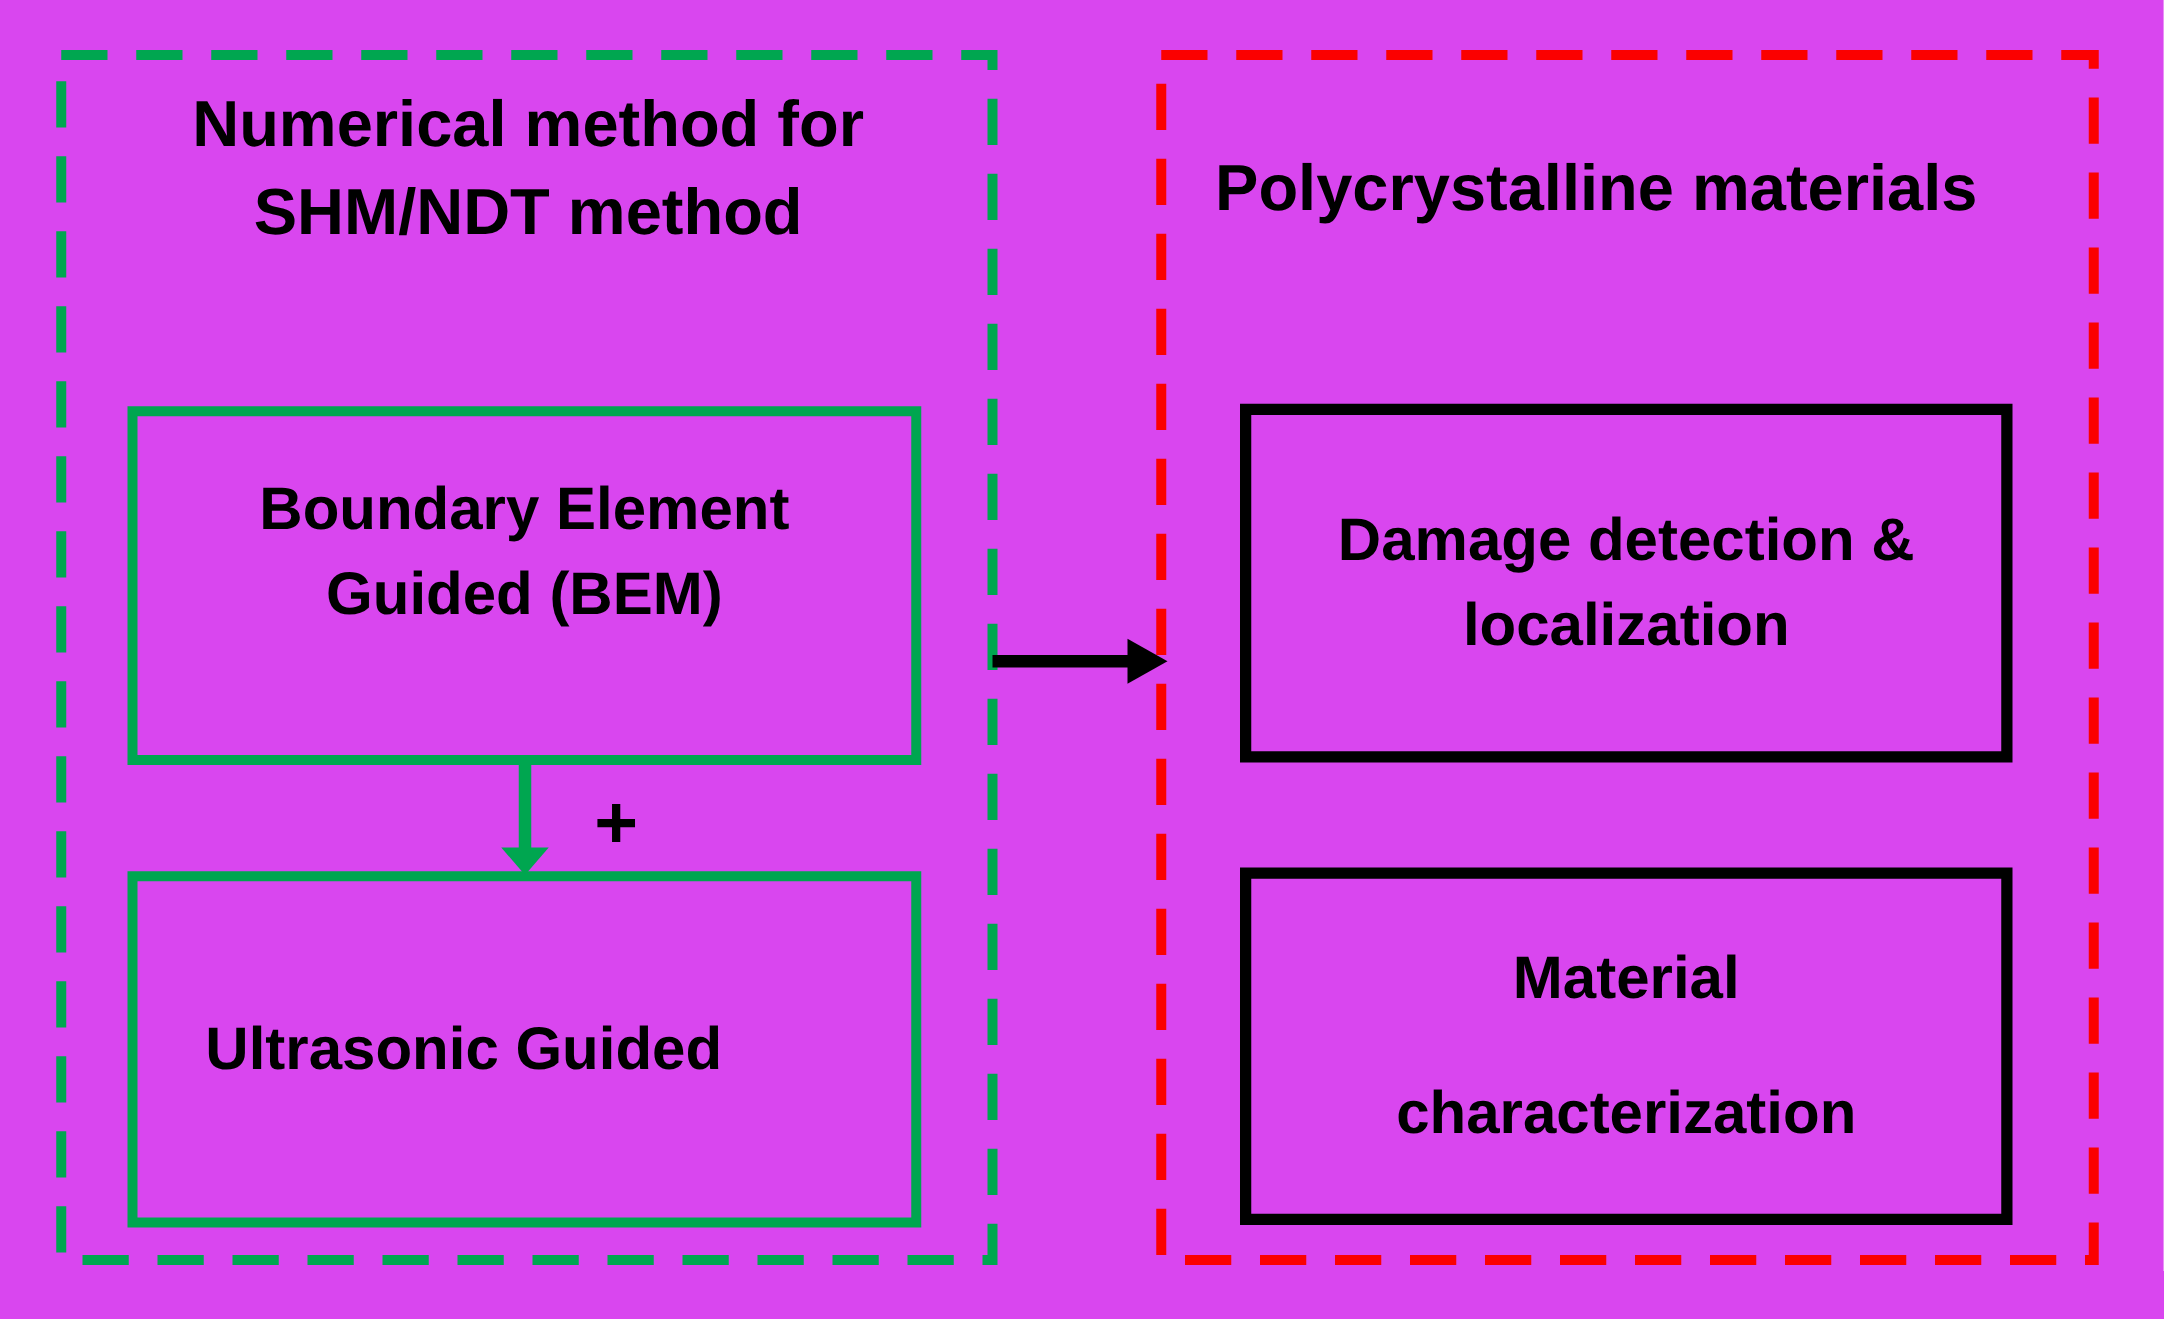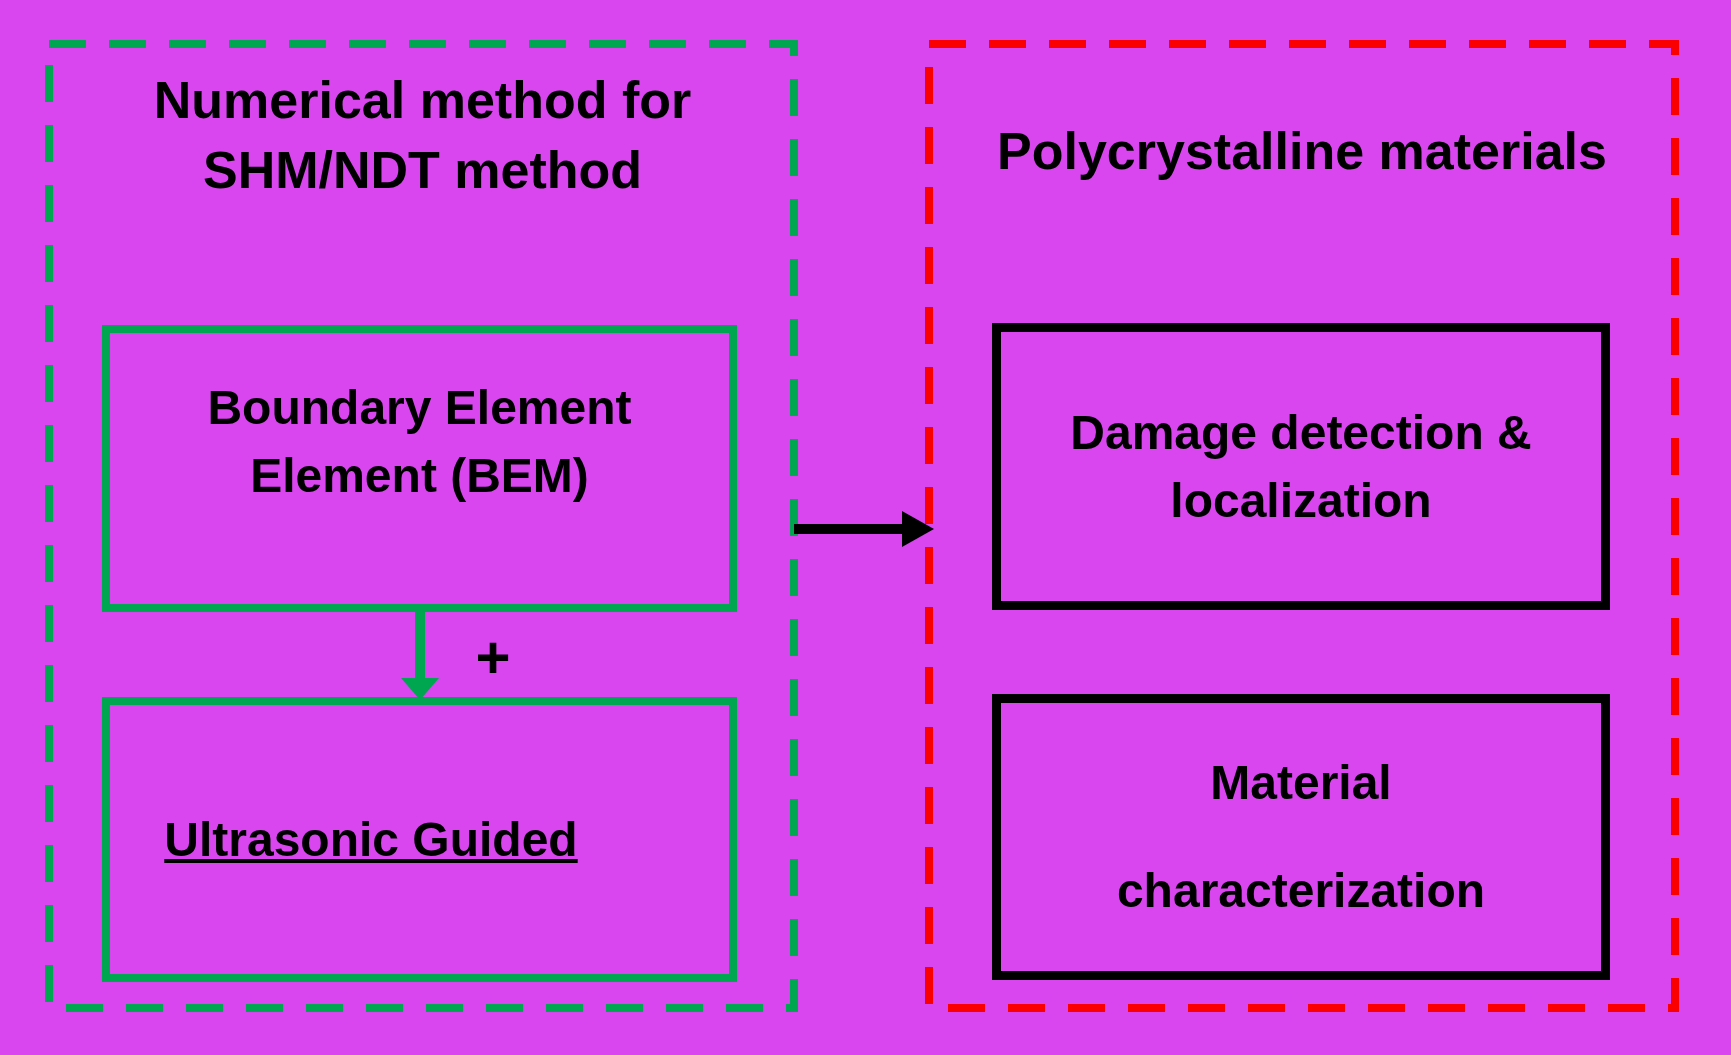--- a/index.html
+++ b/index.html
@@ -41,23 +41,23 @@
     font-size: 48px;
     line-height: 68px;
     white-space: nowrap;
   }
   .plus-label {
     font-size: 60px;
     line-height: 60px;
   }
   
   #green-title   { left: 45px;  top: 60px;  width: 755px; height: 150px; }
-  #red-title     { left: 925px; top: 96px;  width: 754px; height: 110px; }
+  #red-title     { left: 900px; top: 96px;  width: 754px; height: 110px; }
   #bem-label     { left: 102px; top: 325px; width: 635px; height: 233px; text-align: right; }
-  #ugw-label     { left: 102px; top: 697px; width: 538px; height: 285px; text-decoration: underline; }
+  #ugw-label     { left: 102px; top: 697px; width: 538px; height: 285px; }
   #damage-label  { left: 992px; top: 323px; width: 618px; height: 287px; }
   #material-label{ left: 992px; top: 694px; width: 618px; height: 286px; }
   #plus-label    { left: 458px; top: 626px; width: 70px;  height: 64px; }
 </style>
 </head>
 <body style="background: rgb(255, 255, 255);">
 
 <div class="canvas">
 
   <svg class="layer-svg" viewBox="0 0 1731 1055" xmlns="http://www.w3.org/2000/svg">
@@ -89,21 +89,21 @@
     <span>Numerical method for</span>
     <span>SHM/NDT method</span>
   </div>
 
   <div class="label group-title" id="red-title" style="color: rgb(0, 0, 0);">
     <span>Polycrystalline materials</span>
   </div>
 
   <div class="label box-label" id="bem-label" style="color: rgb(0, 0, 0);">
     <span>Boundary Element</span>
-    <span>Element (BEM)</span>
+    <span>Guided (BEM)</span>
   </div>
 
   <div class="label box-label" id="ugw-label" style="color: rgb(0, 0, 0);">
     <span>Ultrasonic Guided</span>
   </div>
 
   <div class="label plus-label" id="plus-label" style="color: rgb(0, 0, 0);">
     <span>+</span>
   </div>
 

